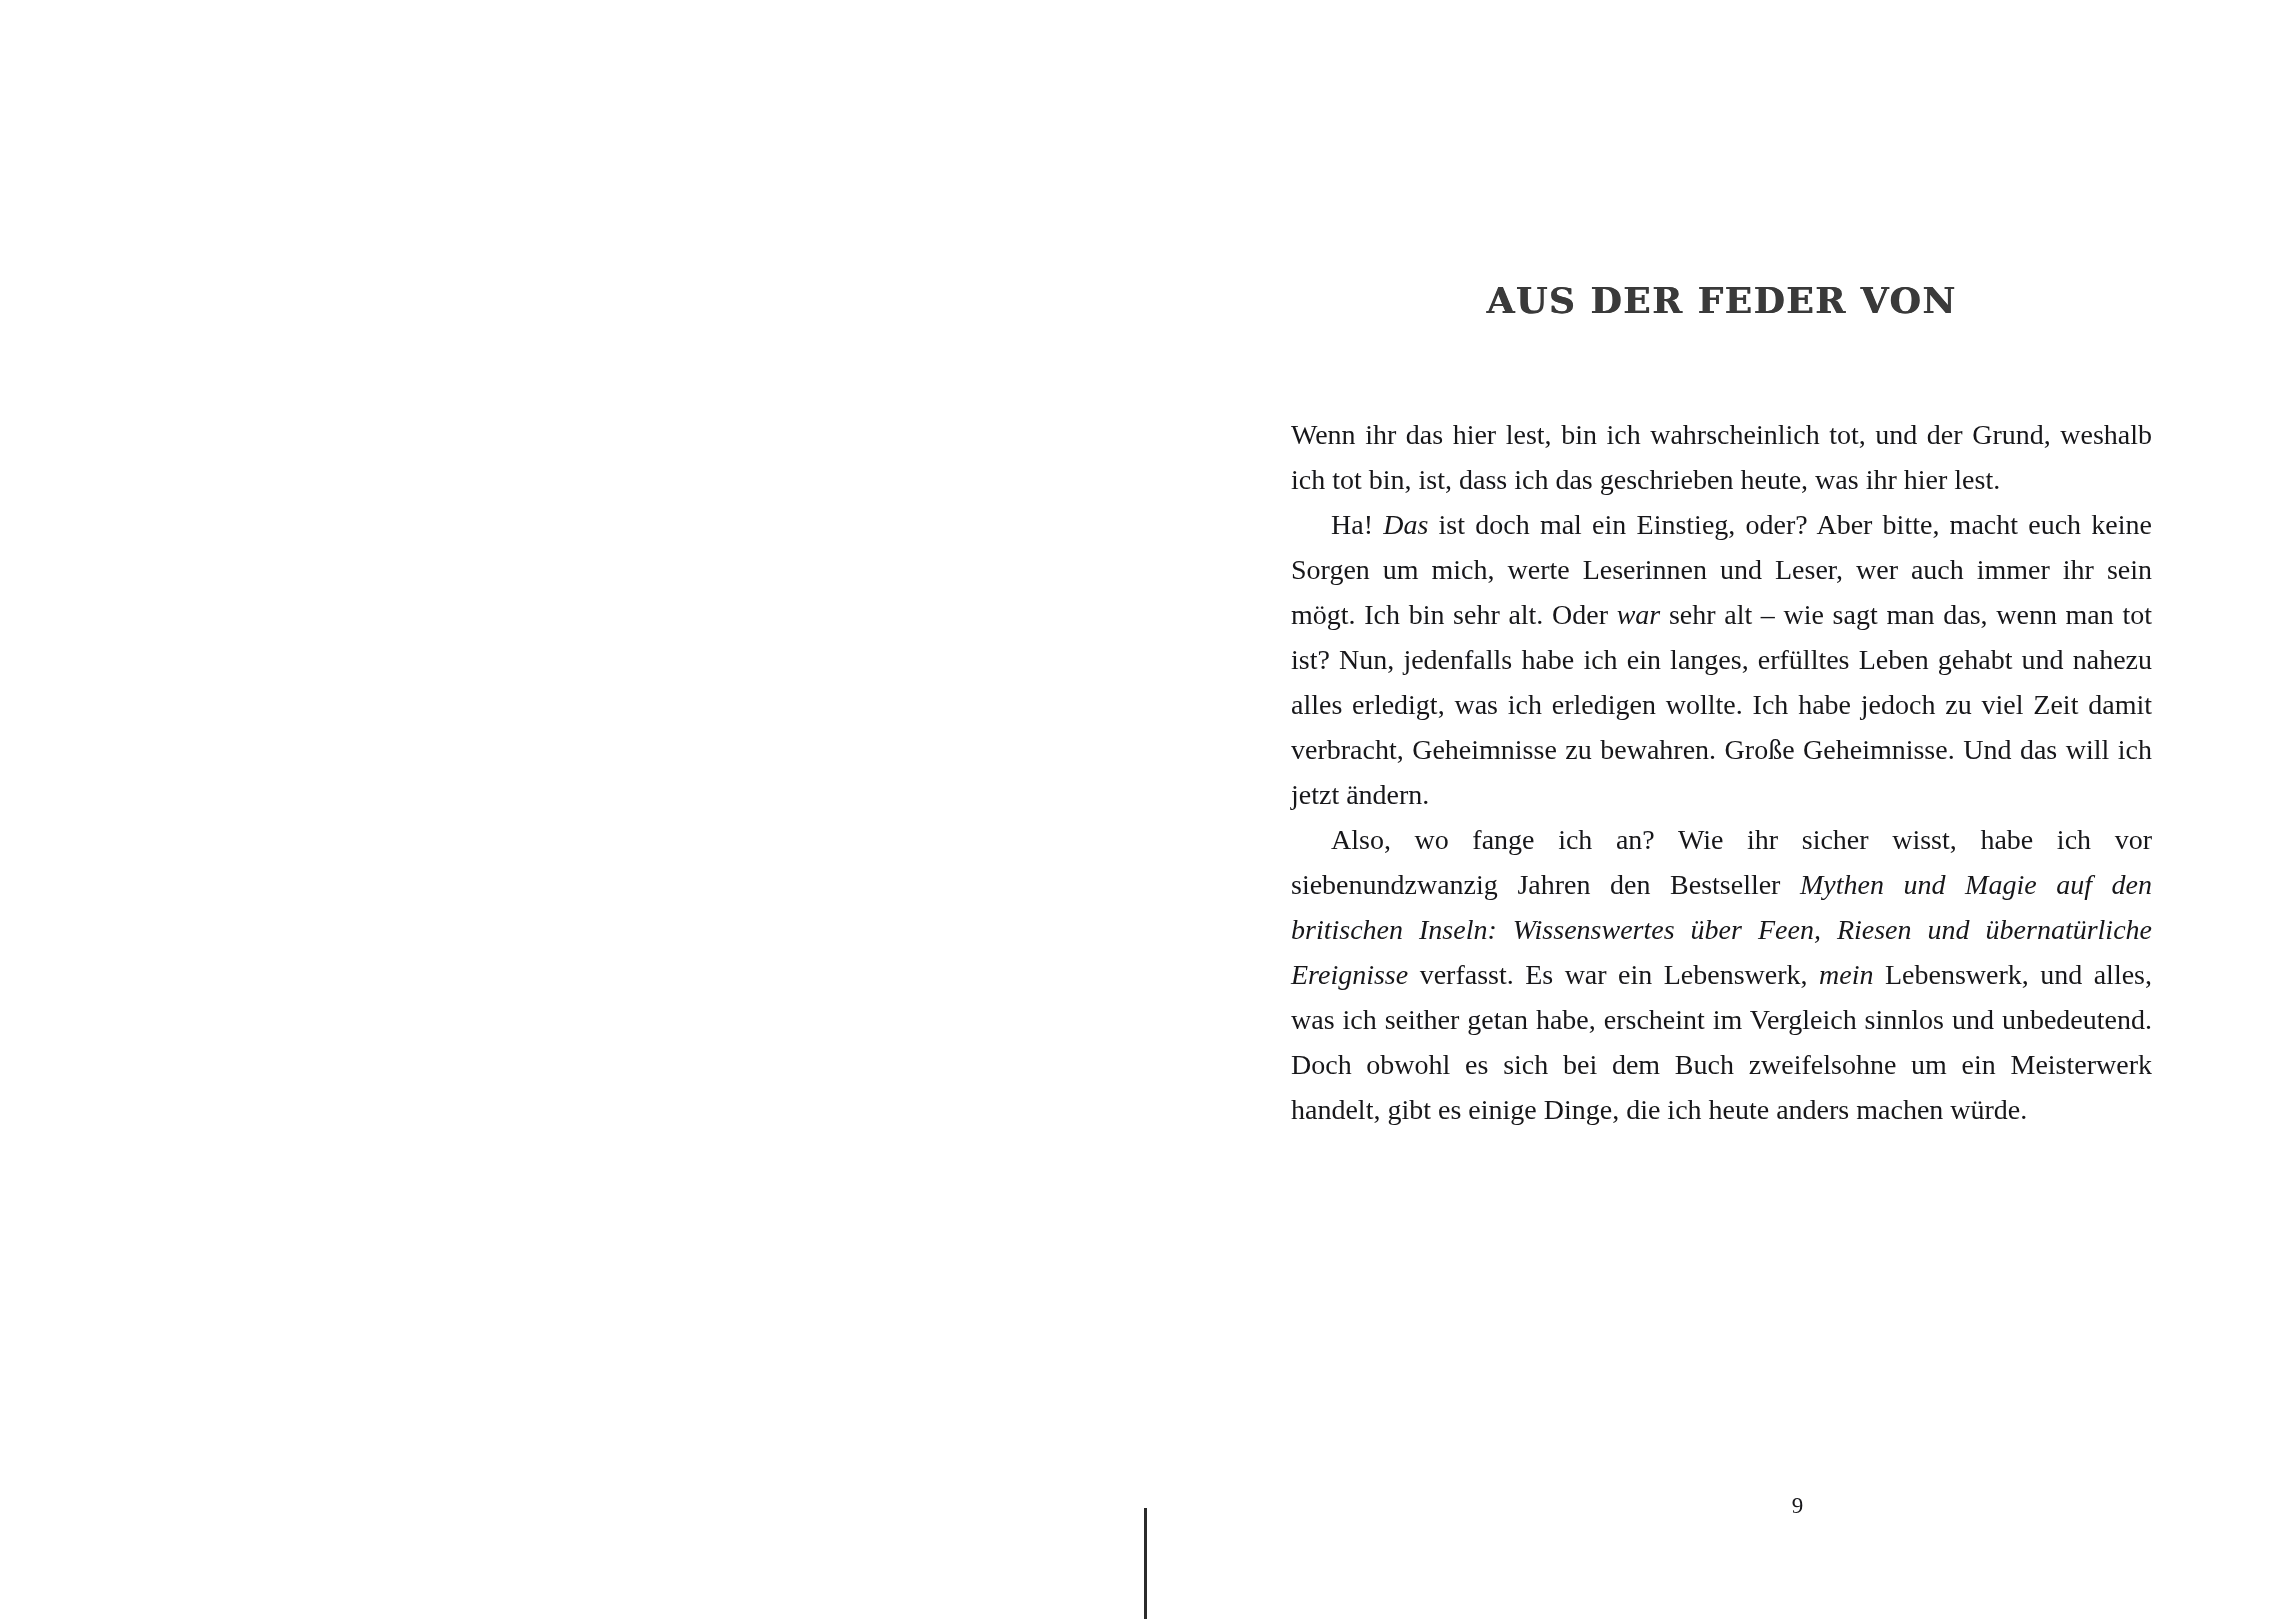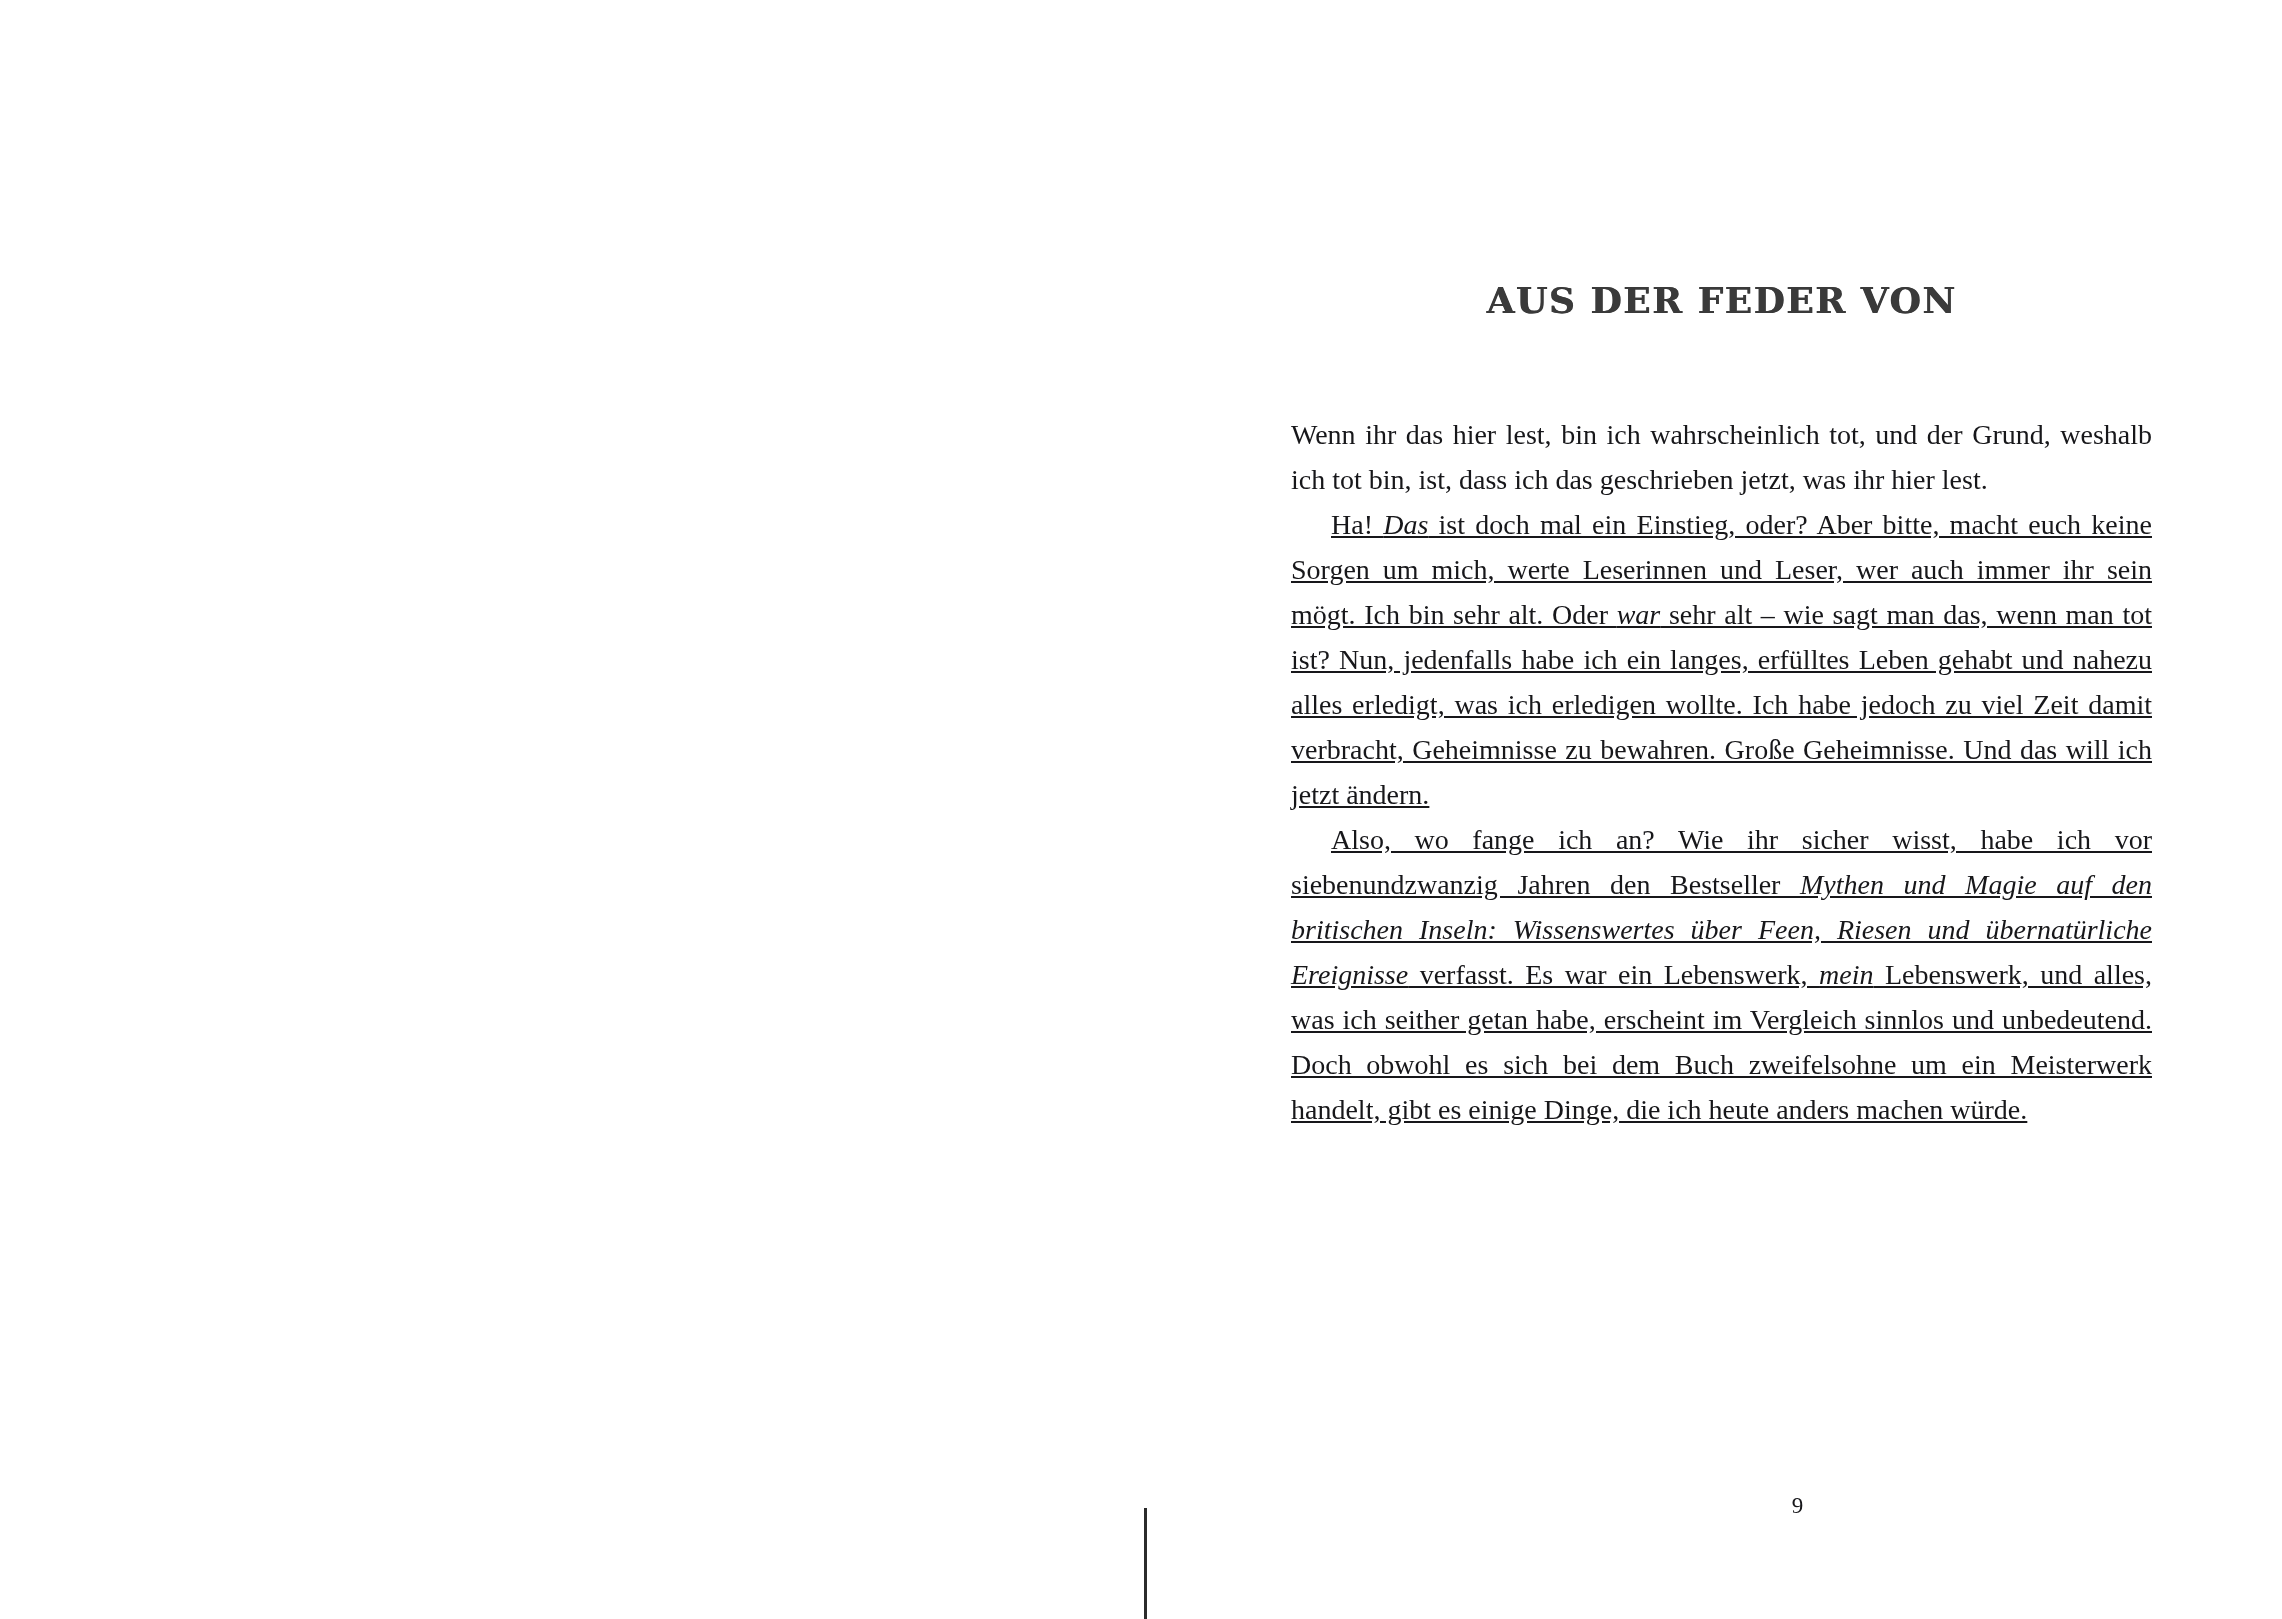--- a/index.html
+++ b/index.html
@@ -78,21 +78,21 @@
 
   p.body-text {
     margin: 0;
     font-size: 28px;
     line-height: 45px;
     text-align: justify;
     text-justify: inter-word;
     color: #17171a;
     hyphens: manual;
   }
-  p.body-text + p.body-text { text-indent: 40px; text-decoration: underline; }
+  p.body-text + p.body-text { text-indent: 40px; }
 
   em { font-style: italic; }
 
   .folio {
     position: absolute;
     left: 0;
     right: 0;
     top: 1493px;
     text-align: center;
     font-size: 23px;
@@ -117,21 +117,21 @@
 
   <div class="page page-right">
 
     <div class="text-block">
 
       <h1 class="chapter-title">
         <span class="line line-1">Aus der Feder von</span>
       </h1>
 
       <div>
-        <p class="body-text" id="para-0"><span>Wenn ihr das hier lest, bin ich wahrscheinlich tot, und der Grund, weshalb ich tot bin, ist, dass ich das geschrieben jetzt, was ihr hier lest.</span></p>
+        <p class="body-text" id="para-0"><span>Wenn ihr das hier lest, bin ich wahrscheinlich tot, und der Grund, weshalb ich tot bin, ist, dass ich das geschrieben heute, was ihr hier lest.</span></p>
         <p class="body-text" id="para-1"><span>Ha! </span><em>Das</em><span> ist doch mal ein Einstieg, oder? Aber bitte, macht euch keine Sorgen um mich, werte Leserinnen und Leser, wer auch immer ihr sein mögt. Ich bin sehr alt. Oder </span><em>war</em><span> sehr alt – wie sagt man das, wenn man tot ist? Nun, jedenfalls habe ich ein langes, erfülltes Leben gehabt und nahezu alles erledigt, was ich erledigen wollte. Ich habe jedoch zu viel Zeit damit verbracht, Geheimnisse zu bewahren. Große Geheimnisse. Und das will ich jetzt ändern.</span></p>
         <p class="body-text" id="para-2"><span>Also, wo fange ich an? Wie ihr sicher wisst, habe ich vor siebenundzwanzig Jahren den Bestseller </span><em>Mythen und Magie auf den britischen Inseln: Wissenswertes über Feen, Riesen und übernatürliche Ereignisse</em><span> verfasst. Es war ein Lebenswerk, </span><em>mein</em><span> Lebenswerk, und alles, was ich seither getan habe, erscheint im Vergleich sinnlos und unbedeutend. Doch obwohl es sich bei dem Buch zweifelsohne um ein Meisterwerk handelt, gibt es einige Dinge, die ich heute anders machen würde.</span></p>
       </div>
 
     </div>
 
     <div class="folio">
       <span class="folio-inner">9</span>
     </div>
 

